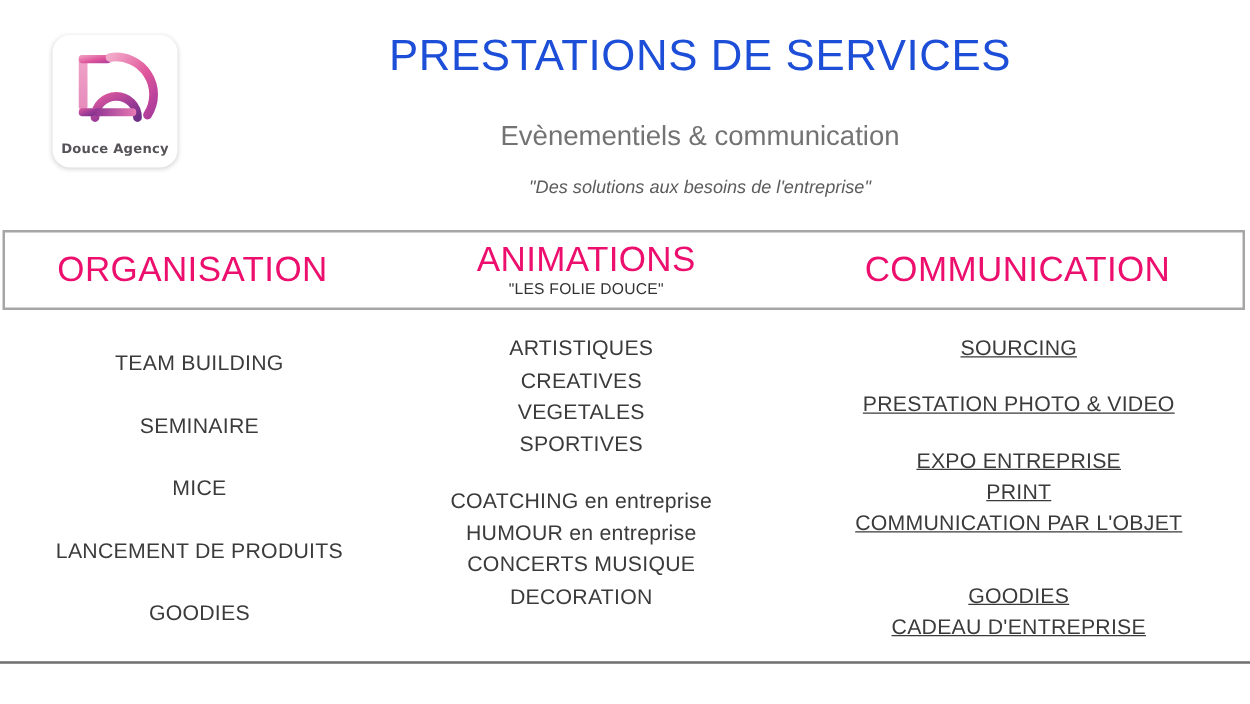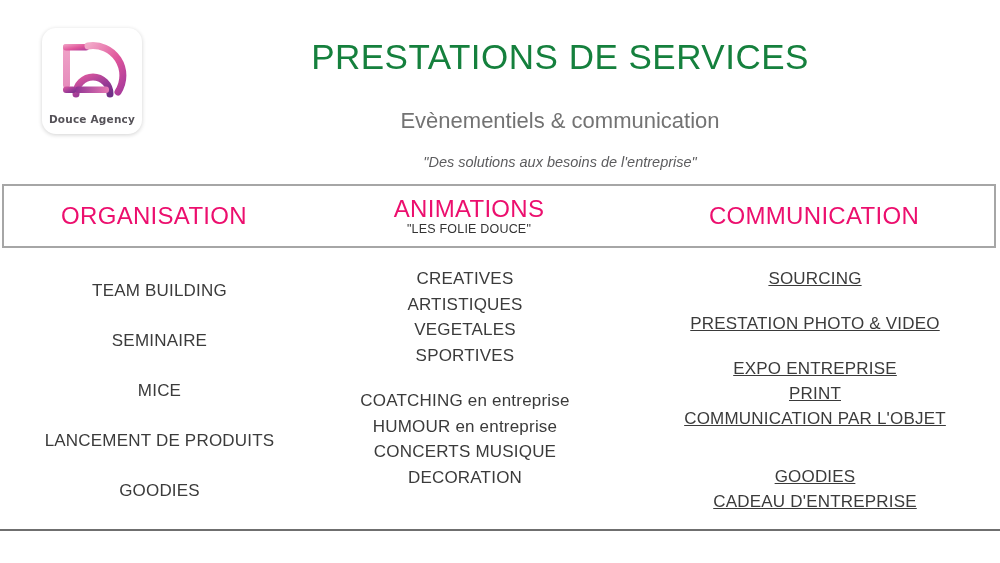--- a/index.html
+++ b/index.html
@@ -57,26 +57,26 @@
   }
 
   .title-block {
     position: absolute;
     left: 160px;
     top: 0;
     width: 800px;
     text-align: center;
   }
   .main-title {
-    margin: 12px;
+    margin: 0;
     padding-top: 26px;
     font-size: 35px;
     font-weight: normal;
     letter-spacing: 0.5px;
-    color: #15803d;
+    color: #1d4ed8;
     line-height: 1.1;
   }
   .sub-title {
     margin: 16px;
     padding-top: 16px;
     font-size: 22px;
     font-weight: normal;
     color: #737373;
     line-height: 1.1;
   }
@@ -105,21 +105,21 @@
     flex: 1 1 0;
     display: flex;
     flex-direction: column;
     align-items: center;
     justify-content: center;
   }
   .band-cell.c1 { flex: 0 0 300px; }
   .band-cell.c2 { flex: 0 0 330px; }
   .band-cell.c3 { flex: 1 1 auto; }
   .col-head {
-    font-size: 24px;
+    font-size: 28px;
     font-weight: normal;
     color: #ec0f6e;
     letter-spacing: 0.3px;
     line-height: 1.05;
   }
   .col-head.small-gap { margin-bottom: 1px; }
   .col-sub {
     font-size: 12.5px;
     color: #333333;
     letter-spacing: 0.2px;
@@ -242,22 +242,22 @@
         <div class="item">TEAM BUILDING</div>
         <div class="item">SEMINAIRE</div>
         <div class="item">MICE</div>
         <div class="item">LANCEMENT DE PRODUITS</div>
         <div class="item">GOODIES</div>
       </div>
     </div>
 
     <div class="col two">
       <div class="group g1">
+        <div class="item">ARTISTIQUES</div>
         <div class="item">CREATIVES</div>
-        <div class="item">ARTISTIQUES</div>
         <div class="item">VEGETALES</div>
         <div class="item">SPORTIVES</div>
       </div>
       <div class="group g2">
         <div class="item">COATCHING en entreprise</div>
         <div class="item">HUMOUR en entreprise</div>
         <div class="item">CONCERTS MUSIQUE</div>
         <div class="item">DECORATION</div>
       </div>
     </div>

